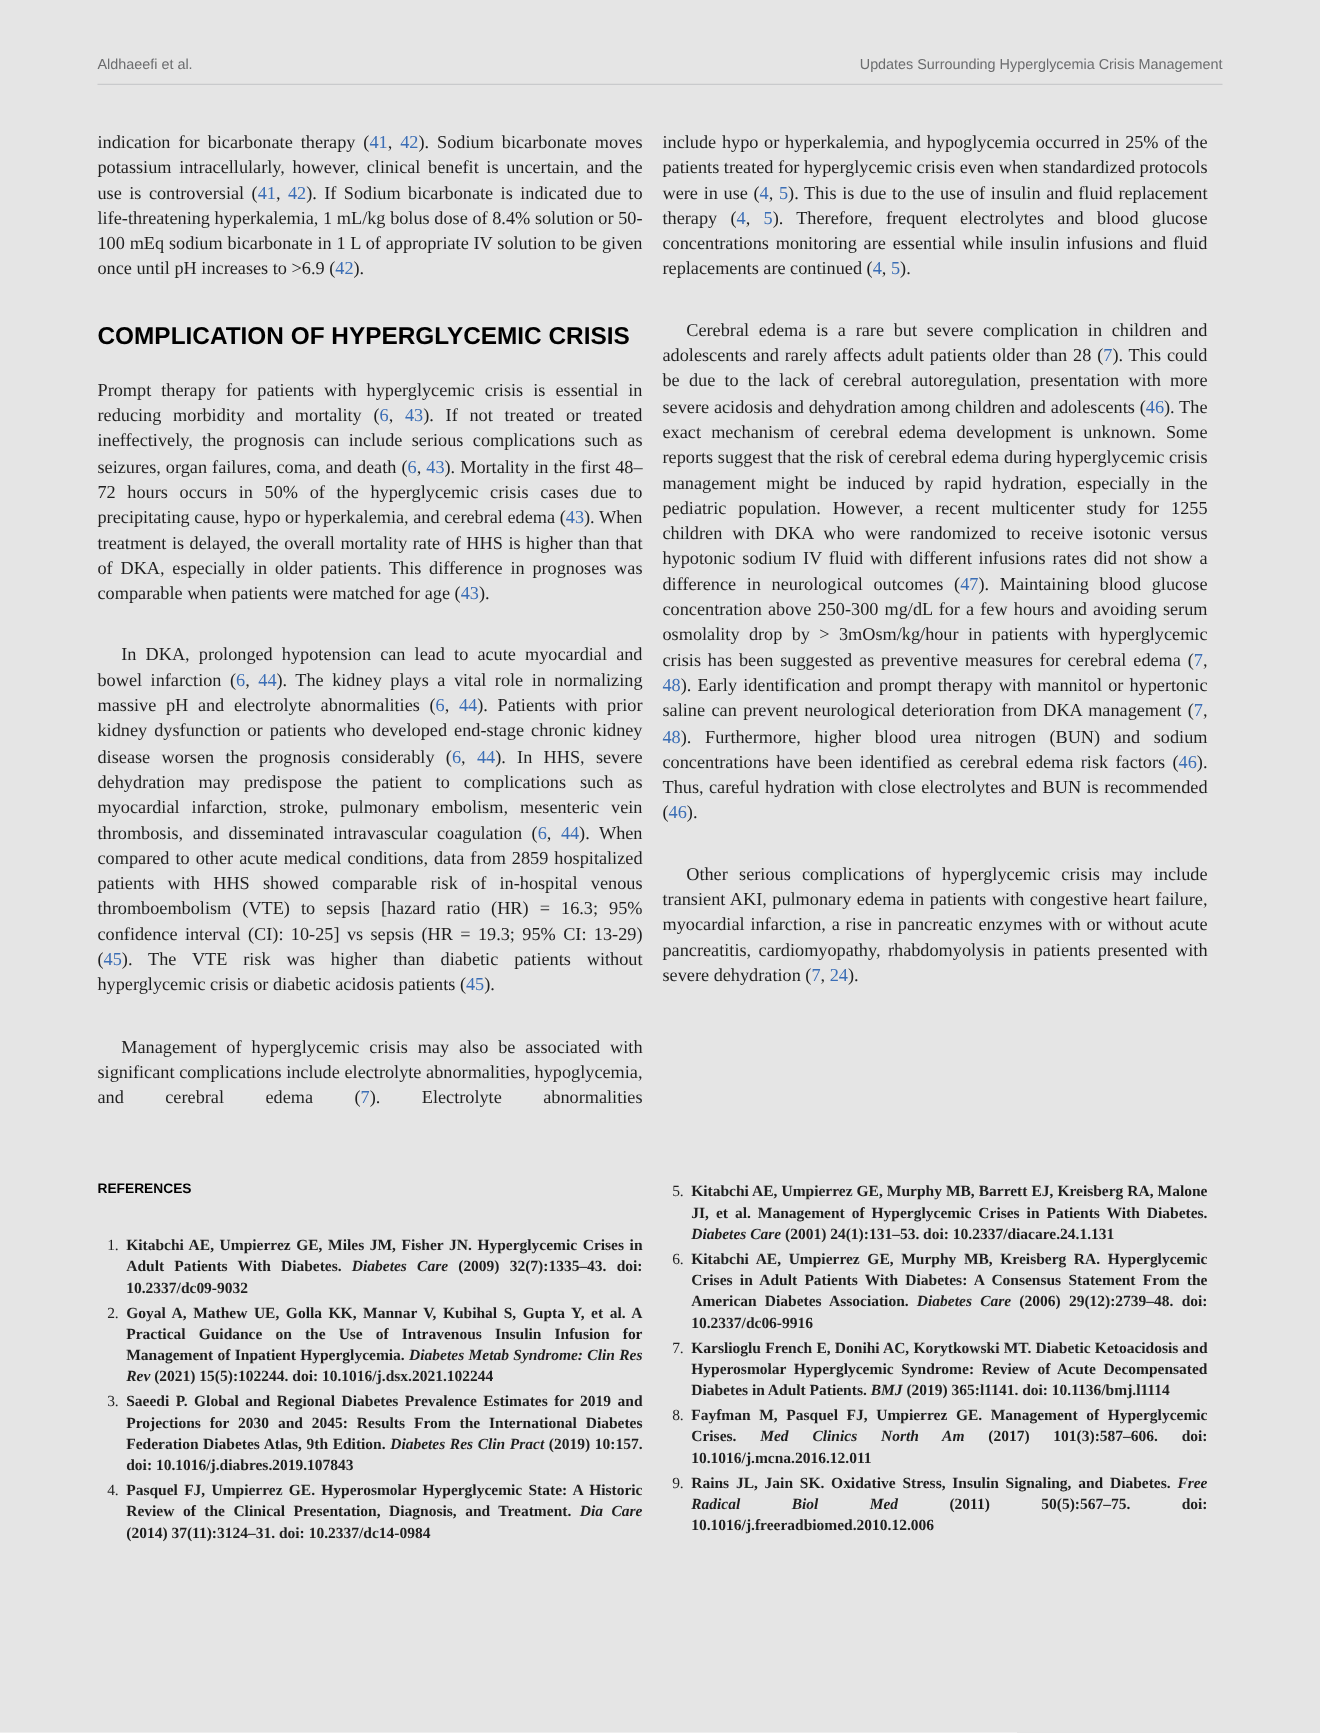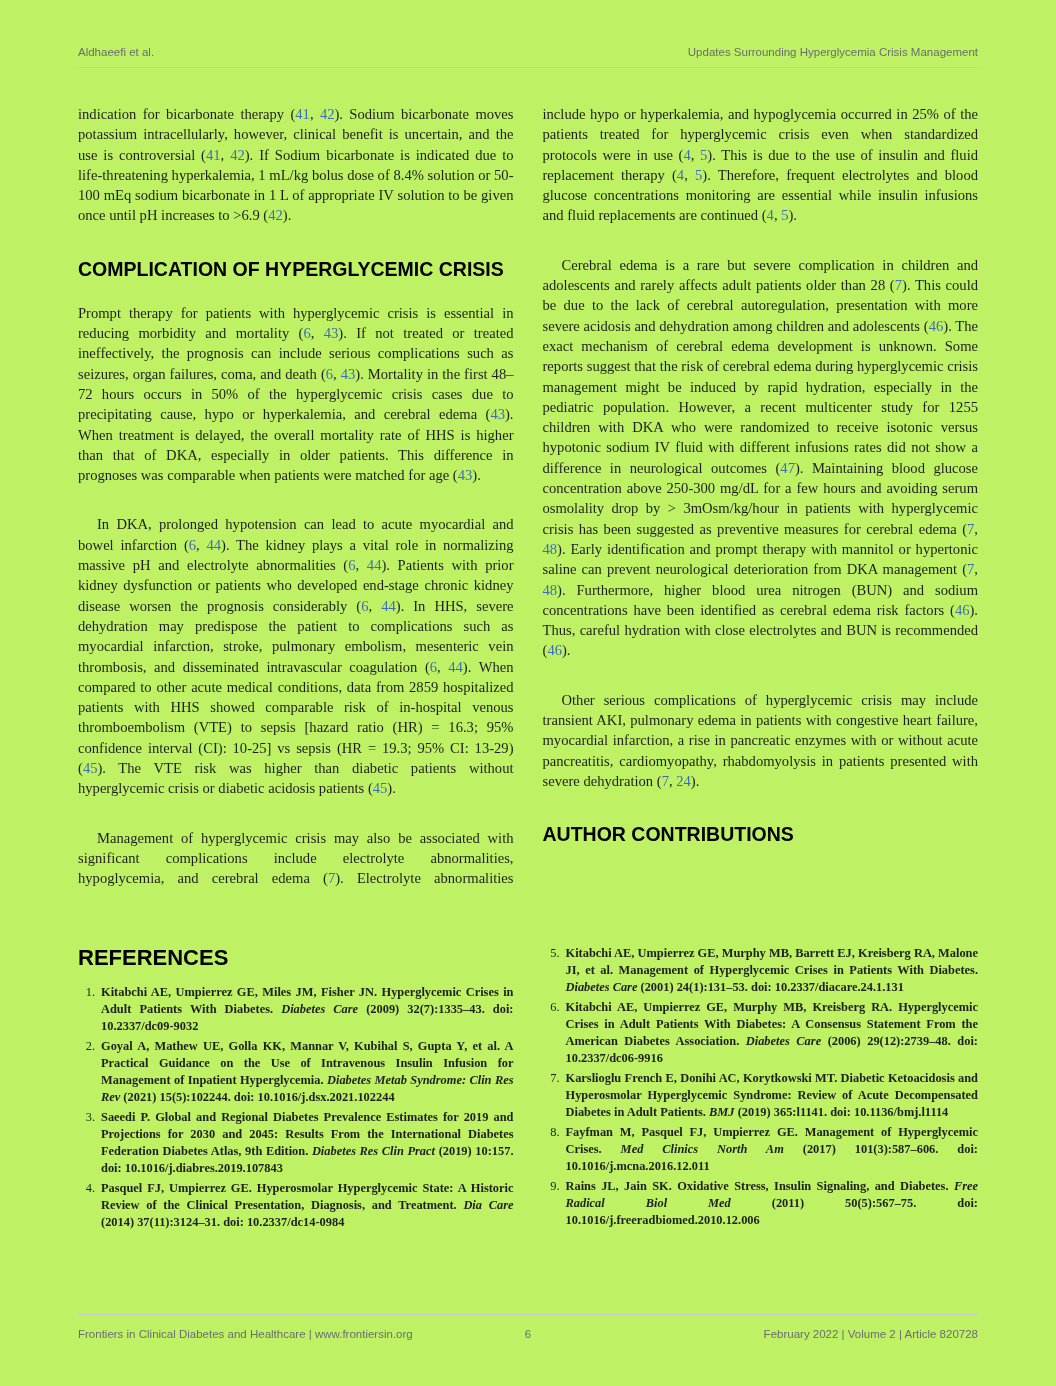--- a/index.html
+++ b/index.html
@@ -7,51 +7,51 @@
   body {
     width: 1056px; height: 1386px;
     background: #ffffff;
     font-family: "Liberation Serif", serif;
     color: #1f1f1f;
   }
   .page {
     position: relative;
     width: 1056px; height: 1386px;
     padding: 0 78px;
-    background: #bef264;
+    background: #e5e5e5;
     overflow: hidden;
   }
   .running-head {
     display: flex; justify-content: space-between;
     padding-top: 46px;
     font-family: "Liberation Sans", sans-serif;
     font-size: 11.5px; color: #6b6c6e;
   }
   .rule { border-top: 1px solid #c9cacc; margin-top: 9px; }
-  .columns { display: flex; gap: 29px; align-items: flex-start; }
+  .columns { display: flex; gap: 16px; align-items: flex-start; }
   .col { width: 436px; }
   .body-columns { margin-top: 36px; }
   .body-par {
     margin: 0;
     font-size: 14.6px; line-height: 20.3px;
     text-align: justify;
   }
   .indent { text-indent: 19px; margin-top: 29px; }
   .flush-last { text-align-last: justify; }
   .section-title {
     font-family: "Liberation Sans", sans-serif;
     font-size: 19.5px; line-height: 26px; font-weight: bold;
     color: #000000;
     margin: 30px 0 21px 0;
   }
   .refs-columns { margin-top: 56px; }
   .refs-title {
     font-family: "Liberation Sans", sans-serif;
-    font-size: 22px; font-weight: bold; color: #000000;
-    margin: 0 0 13px 0;
+    font-size: 11px; font-weight: bold; color: #000000;
+    margin: 0 0 31px 0;
   }
   .ref-item {
     display: flex;
     font-size: 12.4px; line-height: 17px;
     margin-bottom: 3px;
     text-align: justify;
   }
   .ref-num { flex: 0 0 17px; text-align: right; margin-right: 6px; }
   .ref-text { flex: 1; font-weight: bold; }
   .italic { font-style: italic; }
@@ -83,21 +83,20 @@
       <p class="body-par">indication for bicarbonate therapy (<span class="cite">41</span>, <span class="cite">42</span>). Sodium bicarbonate moves potassium intracellularly, however, clinical benefit is uncertain, and the use is controversial (<span class="cite">41</span>, <span class="cite">42</span>). If Sodium bicarbonate is indicated due to life-threatening hyperkalemia, 1 mL/kg bolus dose of 8.4% solution or 50-100 mEq sodium bicarbonate in 1 L of appropriate IV solution to be given once until pH increases to &gt;6.9 (<span class="cite">42</span>).</p>
       <h2 class="section-title">COMPLICATION OF HYPERGLYCEMIC CRISIS</h2>
       <p class="body-par">Prompt therapy for patients with hyperglycemic crisis is essential in reducing morbidity and mortality (<span class="cite">6</span>, <span class="cite">43</span>). If not treated or treated ineffectively, the prognosis can include serious complications such as seizures, organ failures, coma, and death (<span class="cite">6</span>, <span class="cite">43</span>). Mortality in the first 48–72 hours occurs in 50% of the hyperglycemic crisis cases due to precipitating cause, hypo or hyperkalemia, and cerebral edema (<span class="cite">43</span>). When treatment is delayed, the overall mortality rate of HHS is higher than that of DKA, especially in older patients. This difference in prognoses was comparable when patients were matched for age (<span class="cite">43</span>).</p>
       <p class="body-par indent">In DKA, prolonged hypotension can lead to acute myocardial and bowel infarction (<span class="cite">6</span>, <span class="cite">44</span>). The kidney plays a vital role in normalizing massive pH and electrolyte abnormalities (<span class="cite">6</span>, <span class="cite">44</span>). Patients with prior kidney dysfunction or patients who developed end-stage chronic kidney disease worsen the prognosis considerably (<span class="cite">6</span>, <span class="cite">44</span>). In HHS, severe dehydration may predispose the patient to complications such as myocardial infarction, stroke, pulmonary embolism, mesenteric vein thrombosis, and disseminated intravascular coagulation (<span class="cite">6</span>, <span class="cite">44</span>). When compared to other acute medical conditions, data from 2859 hospitalized patients with HHS showed comparable risk of in-hospital venous thromboembolism (VTE) to sepsis [hazard ratio (HR) = 16.3; 95% confidence interval (CI): 10-25] vs sepsis (HR = 19.3; 95% CI: 13-29) (<span class="cite">45</span>). The VTE risk was higher than diabetic patients without hyperglycemic crisis or diabetic acidosis patients (<span class="cite">45</span>).</p>
       <p class="body-par indent flush-last">Management of hyperglycemic crisis may also be associated with significant complications include electrolyte abnormalities, hypoglycemia, and cerebral edema (<span class="cite">7</span>). Electrolyte abnormalities</p>
     </div>
     <div class="col">
       <p class="body-par">include hypo or hyperkalemia, and hypoglycemia occurred in 25% of the patients treated for hyperglycemic crisis even when standardized protocols were in use (<span class="cite">4</span>, <span class="cite">5</span>). This is due to the use of insulin and fluid replacement therapy (<span class="cite">4</span>, <span class="cite">5</span>). Therefore, frequent electrolytes and blood glucose concentrations monitoring are essential while insulin infusions and fluid replacements are continued (<span class="cite">4</span>, <span class="cite">5</span>).</p>
       <p class="body-par indent">Cerebral edema is a rare but severe complication in children and adolescents and rarely affects adult patients older than 28 (<span class="cite">7</span>). This could be due to the lack of cerebral autoregulation, presentation with more severe acidosis and dehydration among children and adolescents (<span class="cite">46</span>). The exact mechanism of cerebral edema development is unknown. Some reports suggest that the risk of cerebral edema during hyperglycemic crisis management might be induced by rapid hydration, especially in the pediatric population. However, a recent multicenter study for 1255 children with DKA who were randomized to receive isotonic versus hypotonic sodium IV fluid with different infusions rates did not show a difference in neurological outcomes (<span class="cite">47</span>). Maintaining blood glucose concentration above 250-300 mg/dL for a few hours and avoiding serum osmolality drop by &gt; 3mOsm/kg/hour in patients with hyperglycemic crisis has been suggested as preventive measures for cerebral edema (<span class="cite">7</span>, <span class="cite">48</span>). Early identification and prompt therapy with mannitol or hypertonic saline can prevent neurological deterioration from DKA management (<span class="cite">7</span>, <span class="cite">48</span>). Furthermore, higher blood urea nitrogen (BUN) and sodium concentrations have been identified as cerebral edema risk factors (<span class="cite">46</span>). Thus, careful hydration with close electrolytes and BUN is recommended (<span class="cite">46</span>).</p>
       <p class="body-par indent">Other serious complications of hyperglycemic crisis may include transient AKI, pulmonary edema in patients with congestive heart failure, myocardial infarction, a rise in pancreatic enzymes with or without acute pancreatitis, cardiomyopathy, rhabdomyolysis in patients presented with severe dehydration (<span class="cite">7</span>, <span class="cite">24</span>).</p>
-      <h2 class="section-title">AUTHOR CONTRIBUTIONS</h2>
     </div>
   </main>
 
   <section class="columns refs-columns">
     <div class="col">
       <h2 class="refs-title">REFERENCES</h2>
       <div>
           <div class="ref-item">
             <span class="ref-num">1.</span>
             <span class="ref-text"><span>Kitabchi AE, Umpierrez GE, Miles JM, Fisher JN. Hyperglycemic Crises in Adult Patients With Diabetes. </span><span class="italic">Diabetes Care</span><span> (2009) 32(7):1335–43. doi: 10.2337/dc09-9032</span></span>
@@ -135,22 +134,14 @@
             <span class="ref-text"><span>Fayfman M, Pasquel FJ, Umpierrez GE. Management of Hyperglycemic Crises. </span><span class="italic">Med Clinics North Am</span><span> (2017) 101(3):587–606. doi: 10.1016/j.mcna.2016.12.011</span></span>
           </div>
           <div class="ref-item">
             <span class="ref-num">9.</span>
             <span class="ref-text"><span>Rains JL, Jain SK. Oxidative Stress, Insulin Signaling, and Diabetes. </span><span class="italic">Free Radical Biol Med</span><span> (2011) 50(5):567–75. doi: 10.1016/j.freeradbiomed.2010.12.006</span></span>
           </div>
         </div>
     </div>
   </section>
 
-  <footer class="footer">
-    <div class="rule"></div>
-    <div class="footer-row">
-      <span class="f-left">Frontiers in Clinical Diabetes and Healthcare | www.frontiersin.org</span>
-      <span class="f-center">6</span>
-      <span class="f-right">February 2022 | Volume 2 | Article 820728</span>
-    </div>
-  </footer>
 
 </div>
 
 </body></html>

